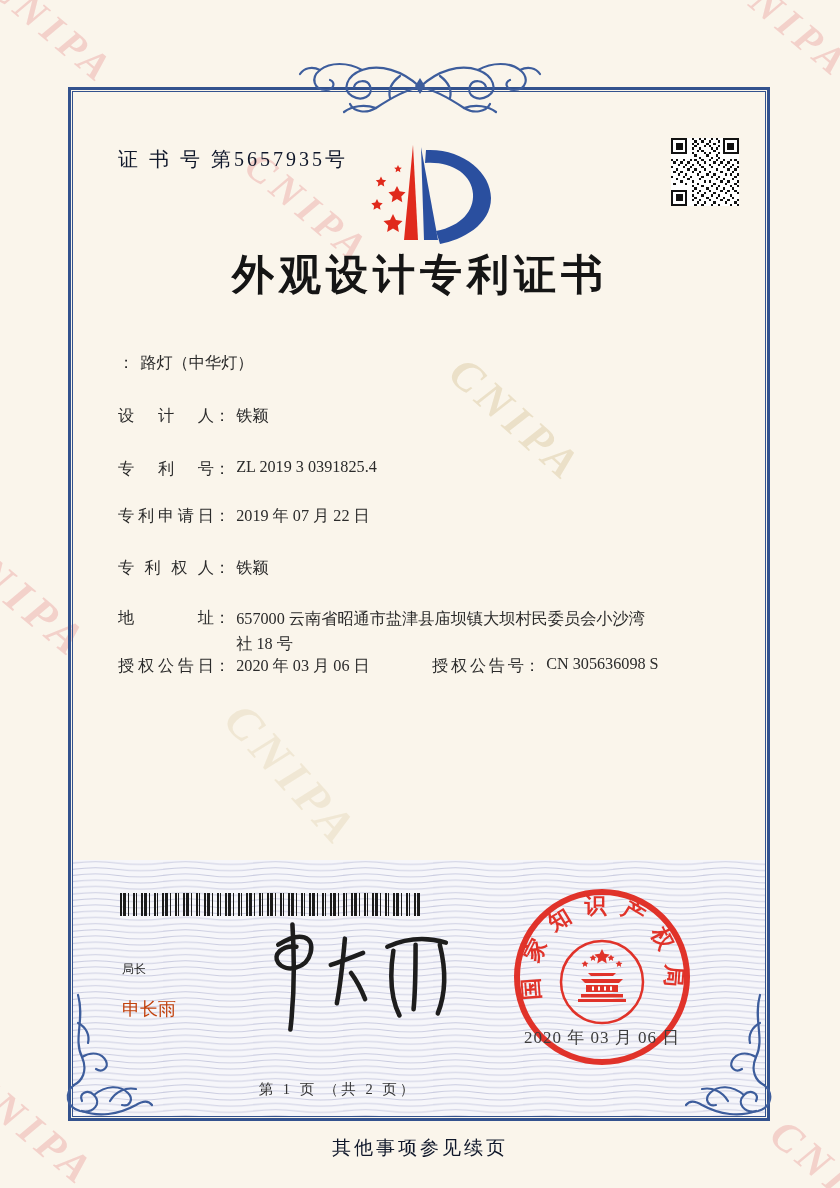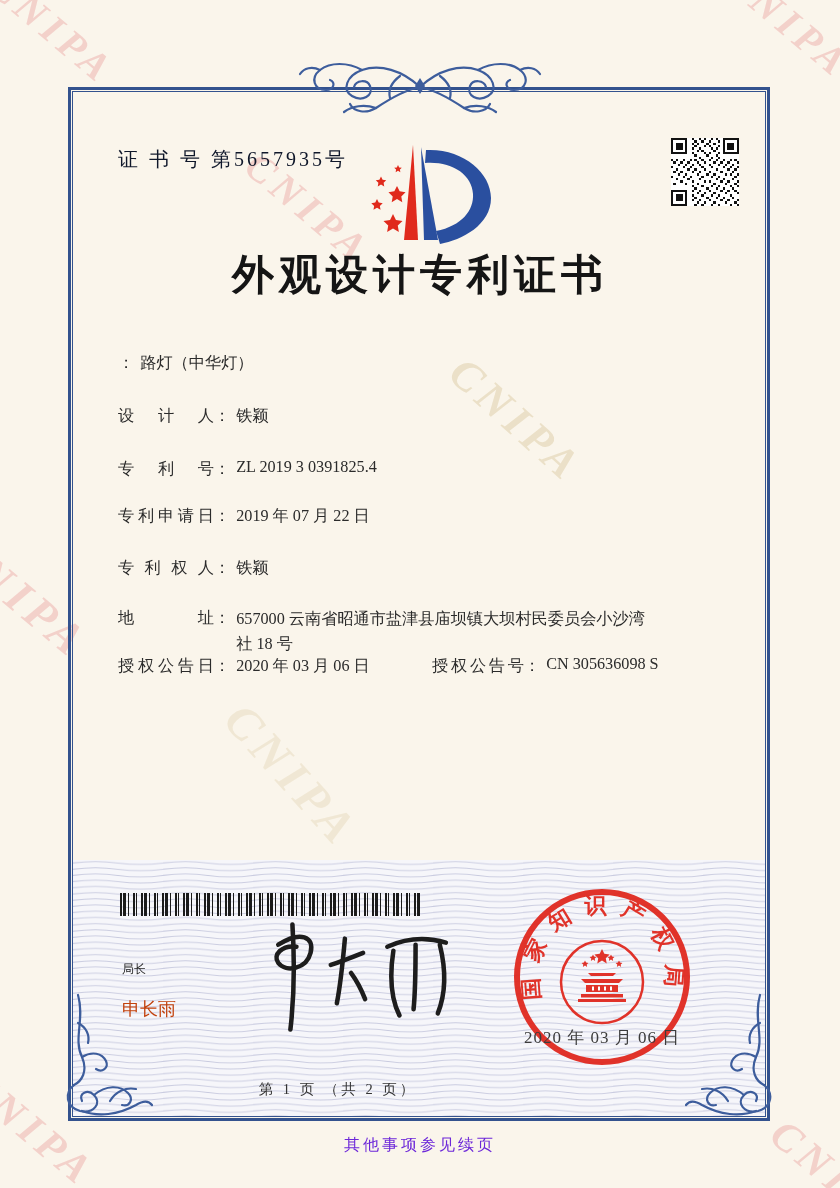--- a/index.html
+++ b/index.html
@@ -51,22 +51,22 @@
   .signerTitle{position:absolute;left:122px;top:961px;font-size:12px;font-family:"Liberation Sans",sans-serif;color:#1f1f1f;}
   .signerName{position:absolute;left:122px;top:997px;font-size:18px;font-family:"Liberation Sans",sans-serif;color:#c2410c;}
   .signature{position:absolute;left:248px;top:916px;width:212px;height:122px;z-index:6;}
 
   .seal{position:absolute;left:511px;top:886px;width:182px;height:182px;z-index:6;opacity:.94;mix-blend-mode:multiply;}
   .sealDate{position:absolute;left:516px;top:1026px;width:172px;text-align:center;font-size:17px;
             letter-spacing:1px;color:#3c3c3c;z-index:7;}
 
   .pageNum{position:absolute;left:0;top:1080px;width:676px;text-align:center;font-size:14.5px;
            letter-spacing:3px;color:#333;z-index:5;}
-  .contNote{position:absolute;left:0;top:1135px;width:840px;text-align:center;font-size:16px;
-            letter-spacing:3px;color:#6d28d9;z-index:5;}
+  .contNote{position:absolute;left:0;top:1135px;width:840px;text-align:center;font-size:19px;
+            letter-spacing:3px;color:#0f172a;z-index:5;}
 </style>
 </head>
 <body>
 
 <div class="page">
 
   <span class="wm pink" style="left:52px;top:28px;font-size:40px;transform:translate(-50%,-50%) rotate(40deg);">CNIPA</span>
   <span class="wm pink" style="left:788px;top:22px;font-size:40px;transform:translate(-50%,-50%) rotate(40deg);">CNIPA</span>
   <span class="wm pink" style="left:308px;top:208px;font-size:40px;transform:translate(-50%,-50%) rotate(40deg);">CNIPA</span>
   <span class="wm beige" style="left:516px;top:420px;font-size:44px;transform:translate(-50%,-50%) rotate(42deg);">CNIPA</span>

